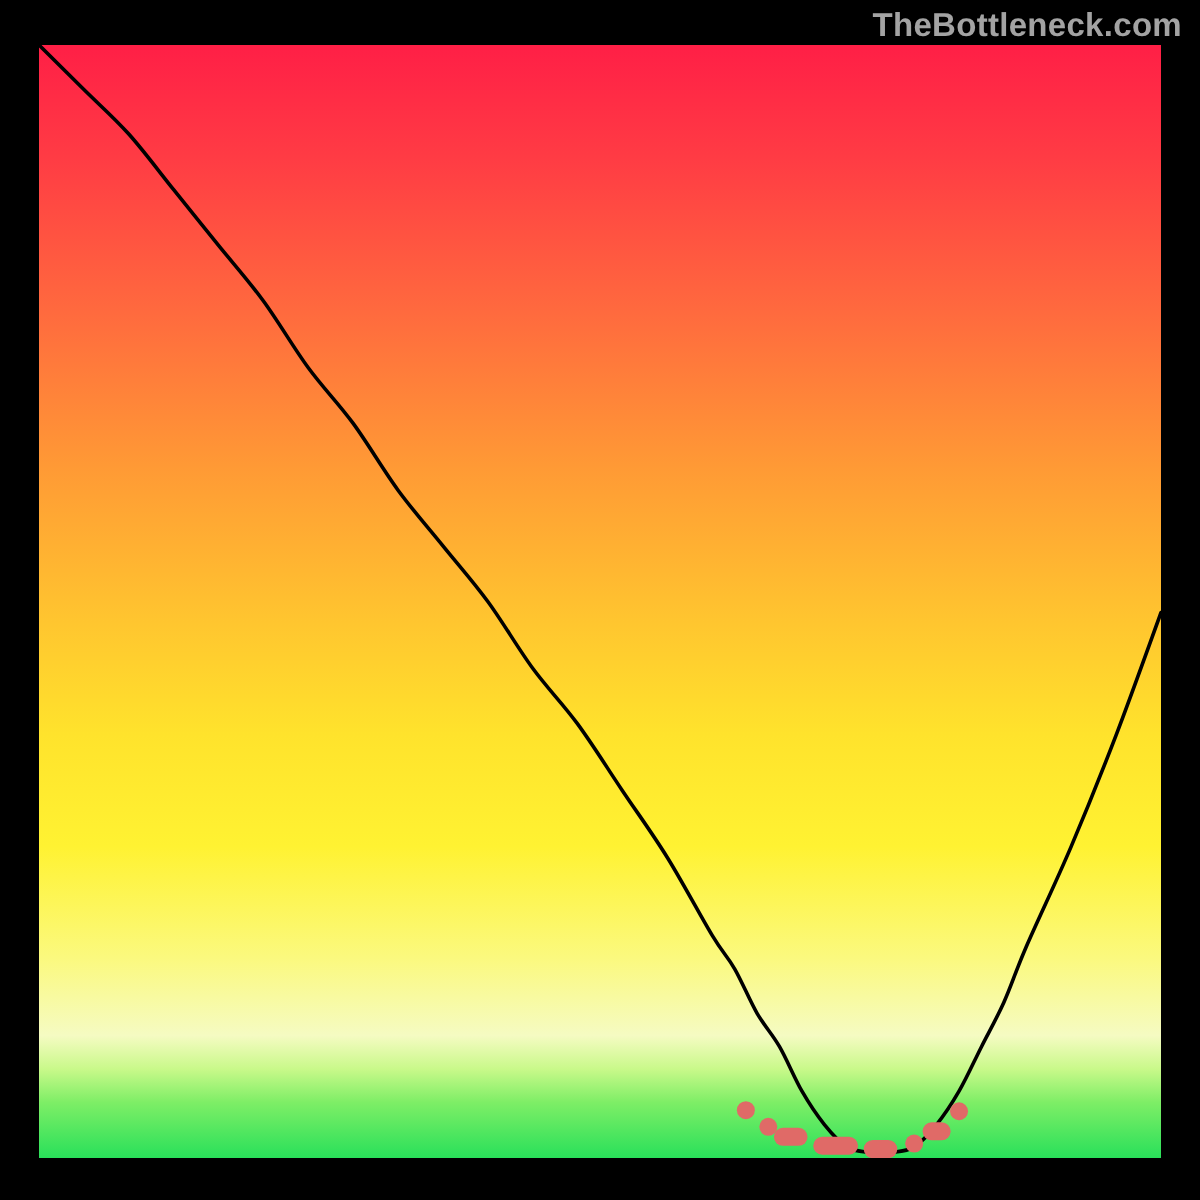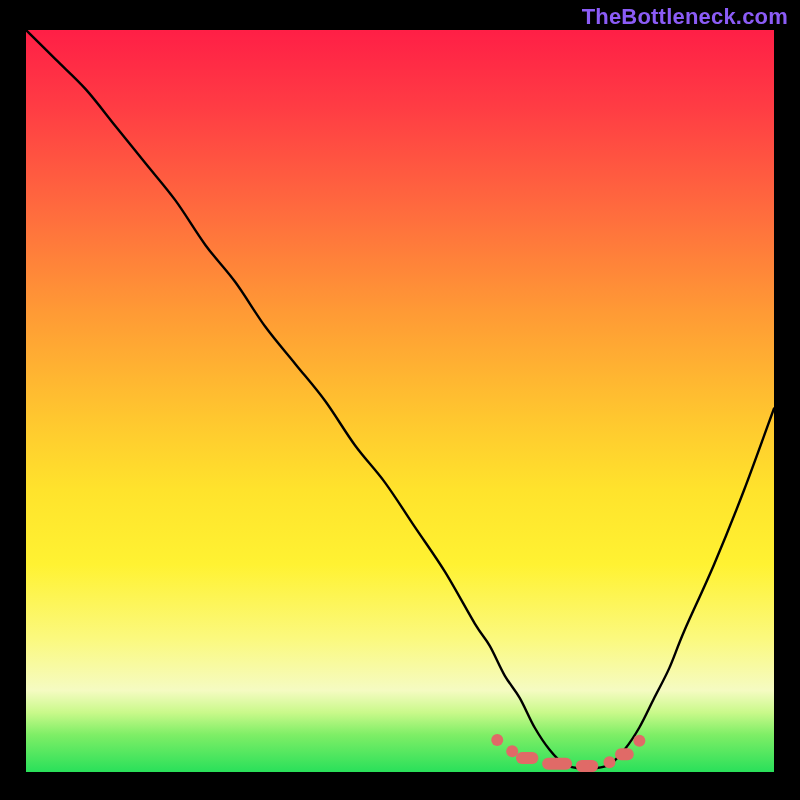--- a/index.html
+++ b/index.html
@@ -15,21 +15,21 @@
     width: 800px;
     height: 800px;
   }
   .watermark {
     position: absolute;
     top: 4px;
     right: 12px;
     font-family: Arial, Helvetica, sans-serif;
     font-size: 22px;
     font-weight: 600;
-    color: #8b5cf6;
+    color: #a3a3a3;
     letter-spacing: 0.2px;
     z-index: 3;
   }
   .plot-wrap {
     position: absolute;
     left: 26px;
     top: 30px;
     width: 748px;
     height: 742px;
   }

